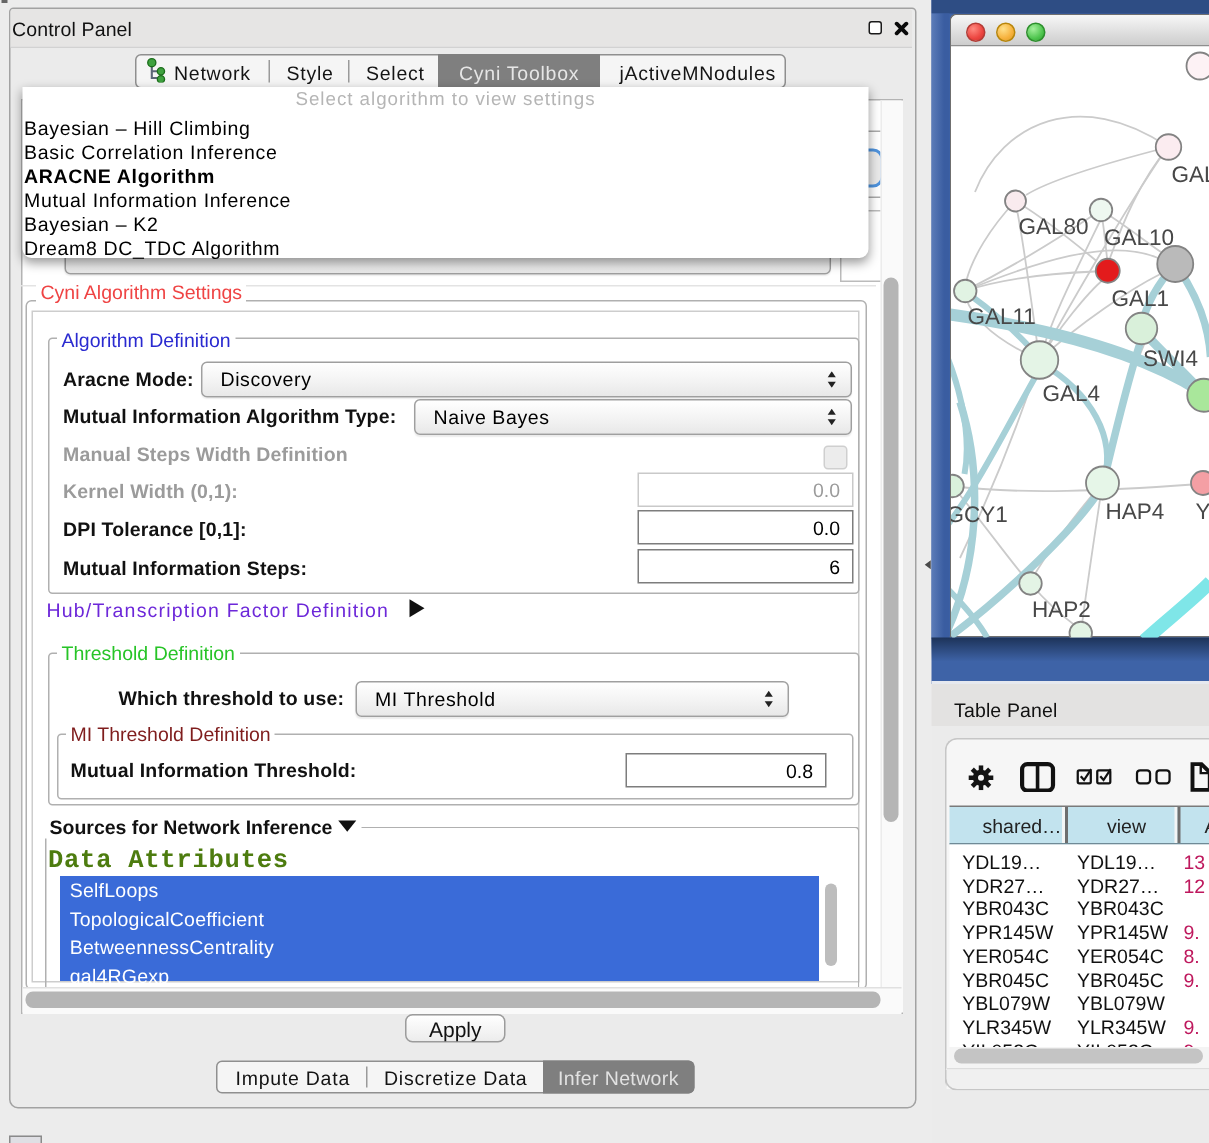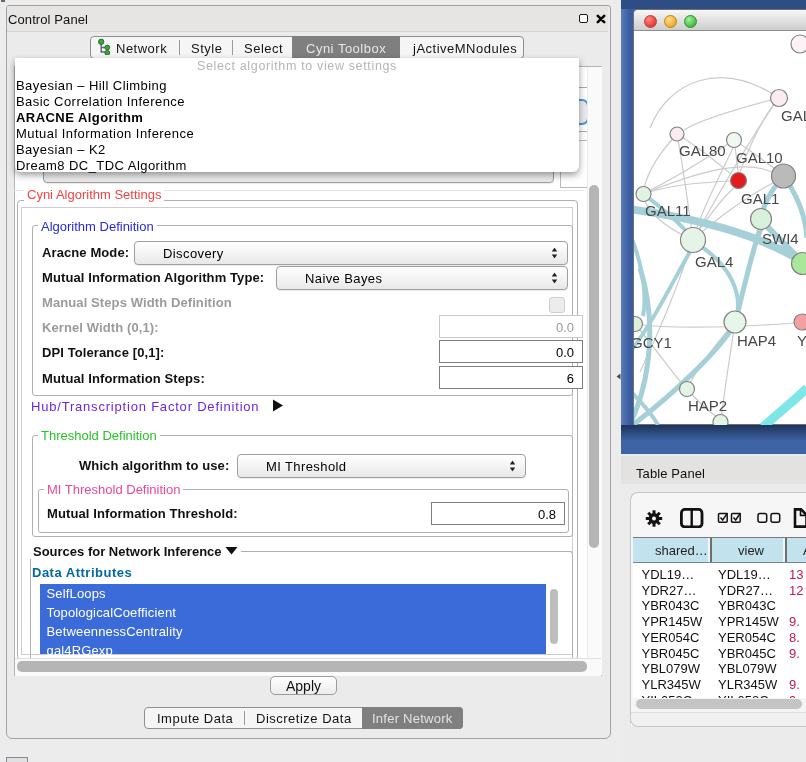--- a/index.html
+++ b/index.html
@@ -8,23 +8,23 @@
   .abs{position:absolute;}
   .b{font-weight:bold;}
   .lbl{font-size:13px;color:#111;white-space:nowrap;letter-spacing:0.1px;}
   .tab{font-size:13px;color:#141414;white-space:nowrap;letter-spacing:0.5px;}
   .dis{color:#9b9b9b;}
   .grpbox{position:absolute;border:1px solid #b0b0b0;border-radius:3px;}
   .grptitle{position:absolute;font-size:13px;background:#fff;padding:0 3px;white-space:nowrap;}
   .combo{position:absolute;border:1px solid #9f9f9f;border-radius:4px;
          background:linear-gradient(#ffffff,#f2f2f2 60%,#e8e8e8);
          box-shadow:0 1px 1px rgba(0,0,0,.08);}
-  .combo .ct{position:absolute;left:12px;top:50%;transform:translateY(-50%);font-size:13px;color:#000;white-space:nowrap;letter-spacing:0.4px;margin-left:16px;}
+  .combo .ct{position:absolute;left:12px;top:50%;transform:translateY(-50%);font-size:13px;color:#000;white-space:nowrap;letter-spacing:0.4px;}
   .combo .ar{position:absolute;right:9px;top:50%;transform:translateY(-50%);width:7px;height:11px;}
-  .field{position:absolute;background:#fff;font-size:13px;text-align:right;margin-left:14px;}
+  .field{position:absolute;background:#fff;font-size:13px;text-align:right;}
   .fv{position:absolute;right:8px;top:50%;transform:translateY(-50%);}
 </style></head>
 <body>
 
 <div class="abs" style="left:1px;top:0;width:4px;height:2px;background:#666;"></div>
 
 <div class="abs" style="left:6px;top:5px;width:603px;height:732px;background:#ebebeb;
      border:1px solid #a2a2a2;border-radius:3px 3px 6px 6px;"></div>
 
 <div class="abs" style="left:7px;top:6px;width:601px;height:25px;background:#e6e5e4;border-bottom:1px solid #d2d2d2;border-radius:2px 2px 0 0;"></div>
@@ -108,40 +108,40 @@
     <span class="fv">6</span>
   </div>
 
 <div class="abs" style="left:31px;top:399px;font-size:13px;color:#6d28d9;letter-spacing:0.8px;white-space:nowrap;">Hub/Transcription Factor Definition</div>
 <svg class="abs" style="left:272px;top:399px;" width="12" height="13" viewBox="0 0 12 13">
     <path d="M1 0.5 L11 6.5 L1 12.5 Z" fill="#111"></path>
   </svg>
 
 <div class="grpbox" style="left:32px;top:435px;width:539px;height:100px;"></div>
 <div class="grptitle" style="left:38px;top:428px;color:#27c427;">Threshold Definition</div>
-<div class="abs lbl b" style="left:79px;top:458px;">Which algorithm to use:</div>
+<div class="abs lbl b" style="left:79px;top:458px;">Which threshold to use:</div>
 <div class="combo" style="left:237px;top:454px;width:287px;height:22px;">
   <span class="ct">MI Threshold</span>
   <svg class="ar" viewBox="0 0 7 11">
       <path d="M3.5 0 L6.2 4 L0.8 4 Z" fill="#222"></path>
       <path d="M3.5 11 L6.2 7 L0.8 7 Z" fill="#222"></path>
     </svg>
 </div>
 <div class="grpbox" style="left:38px;top:489px;width:529px;height:42px;"></div>
-<div class="grptitle" style="left:44px;top:482px;color:#ec4899;">MI Threshold Definition</div>
+<div class="grptitle" style="left:44px;top:482px;color:#7f1d1d;">MI Threshold Definition</div>
 <div class="abs lbl b" style="left:47px;top:506px;">Mutual Information Threshold:</div>
 <div class="field" style="left:417px;top:502px;width:134px;height:23px;border:1px solid #7d7d7d;box-sizing:border-box;">
     <span class="fv">0.8</span>
   </div>
 
 <div class="grpbox" style="left:30px;top:551px;width:541px;height:107px;border-bottom:none;border-radius:3px 3px 0 0;"></div>
 <div class="grptitle b" style="left:30px;top:544px;color:#111;">Sources for Network Inference <svg width="13" height="9" viewBox="0 0 13 9" style="vertical-align:1px;">
       <path d="M0.5 1 L12.5 1 L6.5 8.5 Z" fill="#111"></path>
     </svg></div>
-<div class="abs b" style="left:32px;top:565px;font-size:13px;color:#0369a1;letter-spacing:0.5px;white-space:nowrap;">Data Attributes</div>
+<div class="abs b" style="left:32px;top:565px;font-size:17px;color:#4d7c0f;letter-spacing:0.5px;white-space:nowrap;font-family:Liberation Mono, monospace;">Data Attributes</div>
 
 <div class="abs" style="left:40px;top:584px;width:506px;height:70px;background:#3a6bd8;"></div>
 <div class="abs" style="left:46.5px;top:583.5px;font-size:13px;color:#fff;line-height:19.2px;white-space:nowrap;letter-spacing:0.15px;">SelfLoops<br>TopologicalCoefficient<br>BetweennessCentrality<br>gal4RGexp</div>
 <div class="abs" style="left:550px;top:589px;width:8px;height:55px;background:#bdbdbd;border-radius:4px;"></div>
 
 <div class="abs" style="left:587px;top:67px;width:14px;height:608px;background:#fafafa;border-left:1px solid #ececec;"></div>
 <div class="abs" style="left:589px;top:185px;width:10px;height:363px;background:#b5b5b5;border-radius:5px;"></div>
 <div class="abs" style="left:15px;top:658px;width:586px;height:17px;background:#fafafa;border-top:1px solid #e0e0e0;"></div>
 <div class="abs" style="left:17px;top:661px;width:570px;height:11px;background:#b5b5b5;border-radius:5px;"></div>
 

